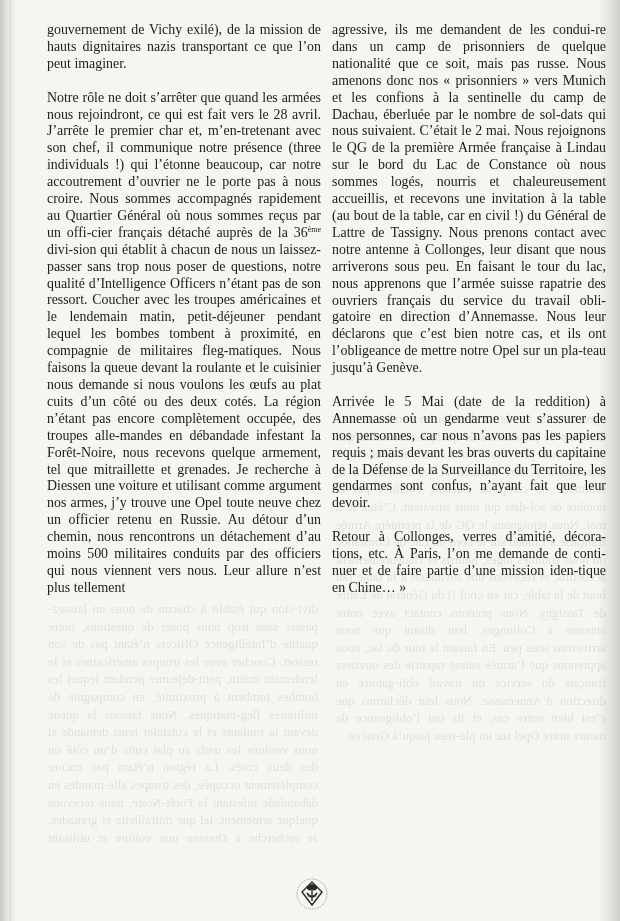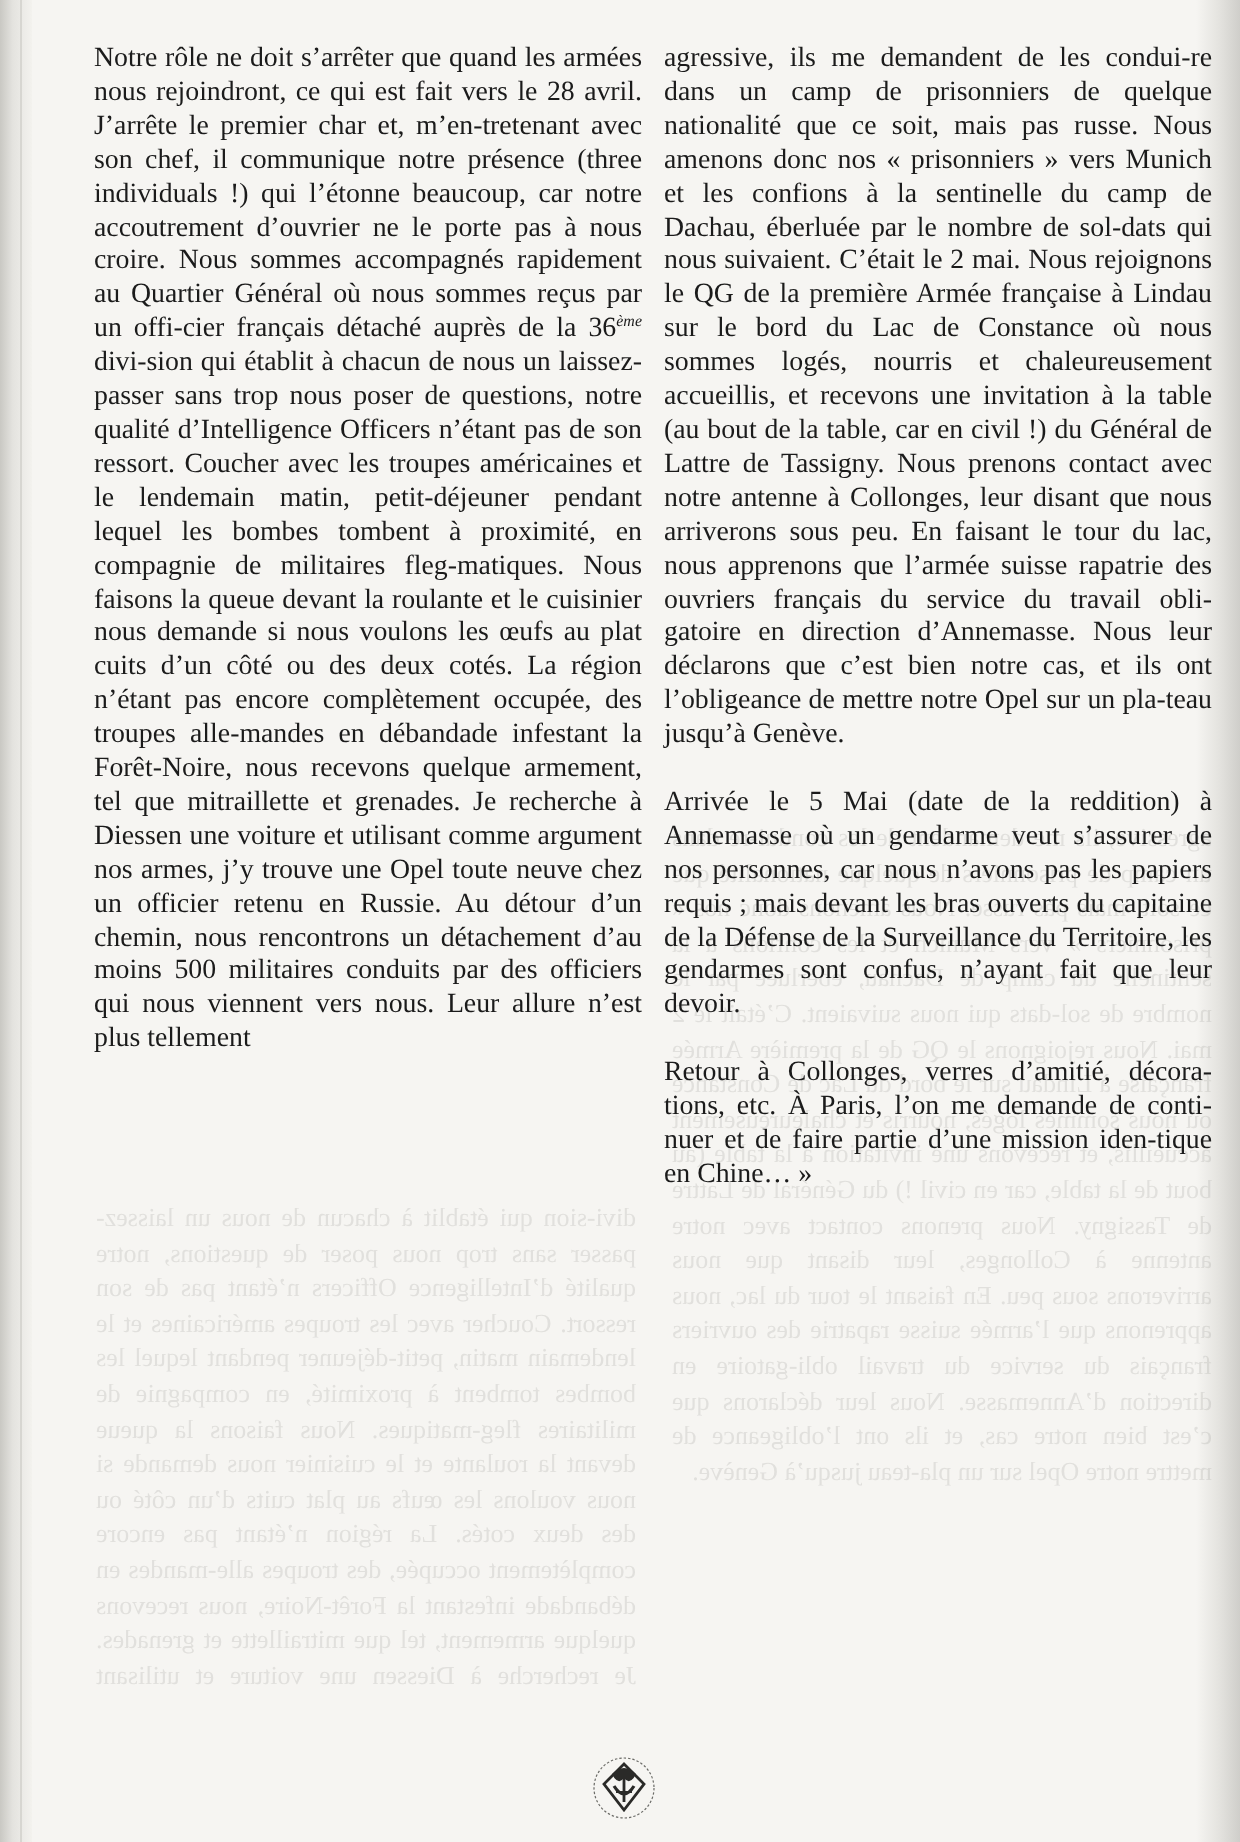--- a/index.html
+++ b/index.html
@@ -67,41 +67,41 @@
     .column p {
       margin: 0 0 16.9px 0;
     }
     .column p.tight {
       margin-bottom: 0;
     }
     sup {
       font-size: 8px;
       line-height: 0;
       vertical-align: 5px;
-      font-style: italic;
     }
     .emblem {
       position: absolute;
       left: 295px;
       top: 877px;
       width: 34px;
       height: 34px;
     }
   </style>
 </head>
 <body>
 
 <div class="left-edge"></div>
 <div class="left-edge-line"></div>
 <div class="right-edge"></div>
 
 <div class="bleed left"> divi-sion qui établit à chacun de nous un laissez-passer sans trop nous poser de questions, notre qualité d’Intelligence Officers n’étant pas de son ressort. Coucher avec les troupes américaines et le lendemain matin, petit-déjeuner pendant lequel les bombes tombent à proximité, en compagnie de militaires fleg-matiques. Nous faisons la queue devant la roulante et le cuisinier nous demande si nous voulons les œufs au plat cuits d’un côté ou des deux cotés. La région n’étant pas encore complètement occupée, des troupes alle-mandes en débandade infestant la Forêt-Noire, nous recevons quelque armement, tel que mitraillette et grenades. Je recherche à Diessen une voiture et utilisant comme argument nos armes, j’y trouve une Opel toute neuve chez un officier retenu en Russie. Au détour d’un chemin, nous rencontrons un détachement d’au moins 500 militaires conduits par des officiers qui nous viennent vers nous. Leur allure n’est plus tellement</div>
 <div class="bleed right">agressive, ils me demandent de les condui-re dans un camp de prisonniers de quelque nationalité que ce soit, mais pas russe. Nous amenons donc nos « prisonniers » vers Munich et les confions à la sentinelle du camp de Dachau, éberluée par le nombre de sol-dats qui nous suivaient. C’était le 2 mai. Nous rejoignons le QG de la première Armée française à Lindau sur le bord du Lac de Constance où nous sommes logés, nourris et chaleureusement accueillis, et recevons une invitation à la table (au bout de la table, car en civil !) du Général de Lattre de Tassigny. Nous prenons contact avec notre antenne à Collonges, leur disant que nous arriverons sous peu. En faisant le tour du lac, nous apprenons que l’armée suisse rapatrie des ouvriers français du service du travail obli-gatoire en direction d’Annemasse. Nous leur déclarons que c’est bien notre cas, et ils ont l’obligeance de mettre notre Opel sur un pla-teau jusqu’à Genève.</div>
 
 <div class="column left">
+  <p>gouvernement de Vichy exilé), de la mission de hauts dignitaires nazis transportant ce que l’on peut imaginer.</p>
   <p class="tight"><span>Notre rôle ne doit s’arrêter que quand les armées nous rejoindront, ce qui est fait vers le 28 avril. J’arrête le premier char et, m’en-tretenant avec son chef, il communique notre présence (three individuals !) qui l’étonne beaucoup, car notre accoutrement d’ouvrier ne le porte pas à nous croire. Nous sommes accompagnés rapidement au Quartier Général où nous sommes reçus par un offi-cier français détaché auprès de la 36</span><sup>ème</sup><span> divi-sion qui établit à chacun de nous un laissez-passer sans trop nous poser de questions, notre qualité d’Intelligence Officers n’étant pas de son ressort. Coucher avec les troupes américaines et le lendemain matin, petit-déjeuner pendant lequel les bombes tombent à proximité, en compagnie de militaires fleg-matiques. Nous faisons la queue devant la roulante et le cuisinier nous demande si nous voulons les œufs au plat cuits d’un côté ou des deux cotés. La région n’étant pas encore complètement occupée, des troupes alle-mandes en débandade infestant la Forêt-Noire, nous recevons quelque armement, tel que mitraillette et grenades. Je recherche à Diessen une voiture et utilisant comme argument nos armes, j’y trouve une Opel toute neuve chez un officier retenu en Russie. Au détour d’un chemin, nous rencontrons un détachement d’au moins 500 militaires conduits par des officiers qui nous viennent vers nous. Leur allure n’est plus tellement</span></p>
 </div>
 
 <div class="column right">
   <p>agressive, ils me demandent de les condui-re dans un camp de prisonniers de quelque nationalité que ce soit, mais pas russe. Nous amenons donc nos « prisonniers » vers Munich et les confions à la sentinelle du camp de Dachau, éberluée par le nombre de sol-dats qui nous suivaient. C’était le 2 mai. Nous rejoignons le QG de la première Armée française à Lindau sur le bord du Lac de Constance où nous sommes logés, nourris et chaleureusement accueillis, et recevons une invitation à la table (au bout de la table, car en civil !) du Général de Lattre de Tassigny. Nous prenons contact avec notre antenne à Collonges, leur disant que nous arriverons sous peu. En faisant le tour du lac, nous apprenons que l’armée suisse rapatrie des ouvriers français du service du travail obli-gatoire en direction d’Annemasse. Nous leur déclarons que c’est bien notre cas, et ils ont l’obligeance de mettre notre Opel sur un pla-teau jusqu’à Genève.</p>
   <p>Arrivée le 5 Mai (date de la reddition) à Annemasse où un gendarme veut s’assurer de nos personnes, car nous n’avons pas les papiers requis ; mais devant les bras ouverts du capitaine de la Défense de la Surveillance du Territoire, les gendarmes sont confus, n’ayant fait que leur devoir.</p>
   <p>Retour à Collonges, verres d’amitié, décora-tions, etc. À Paris, l’on me demande de conti-nuer et de faire partie d’une mission iden-tique en Chine… »</p>
 </div>
 
 <svg class="emblem" viewBox="0 0 34 34">

